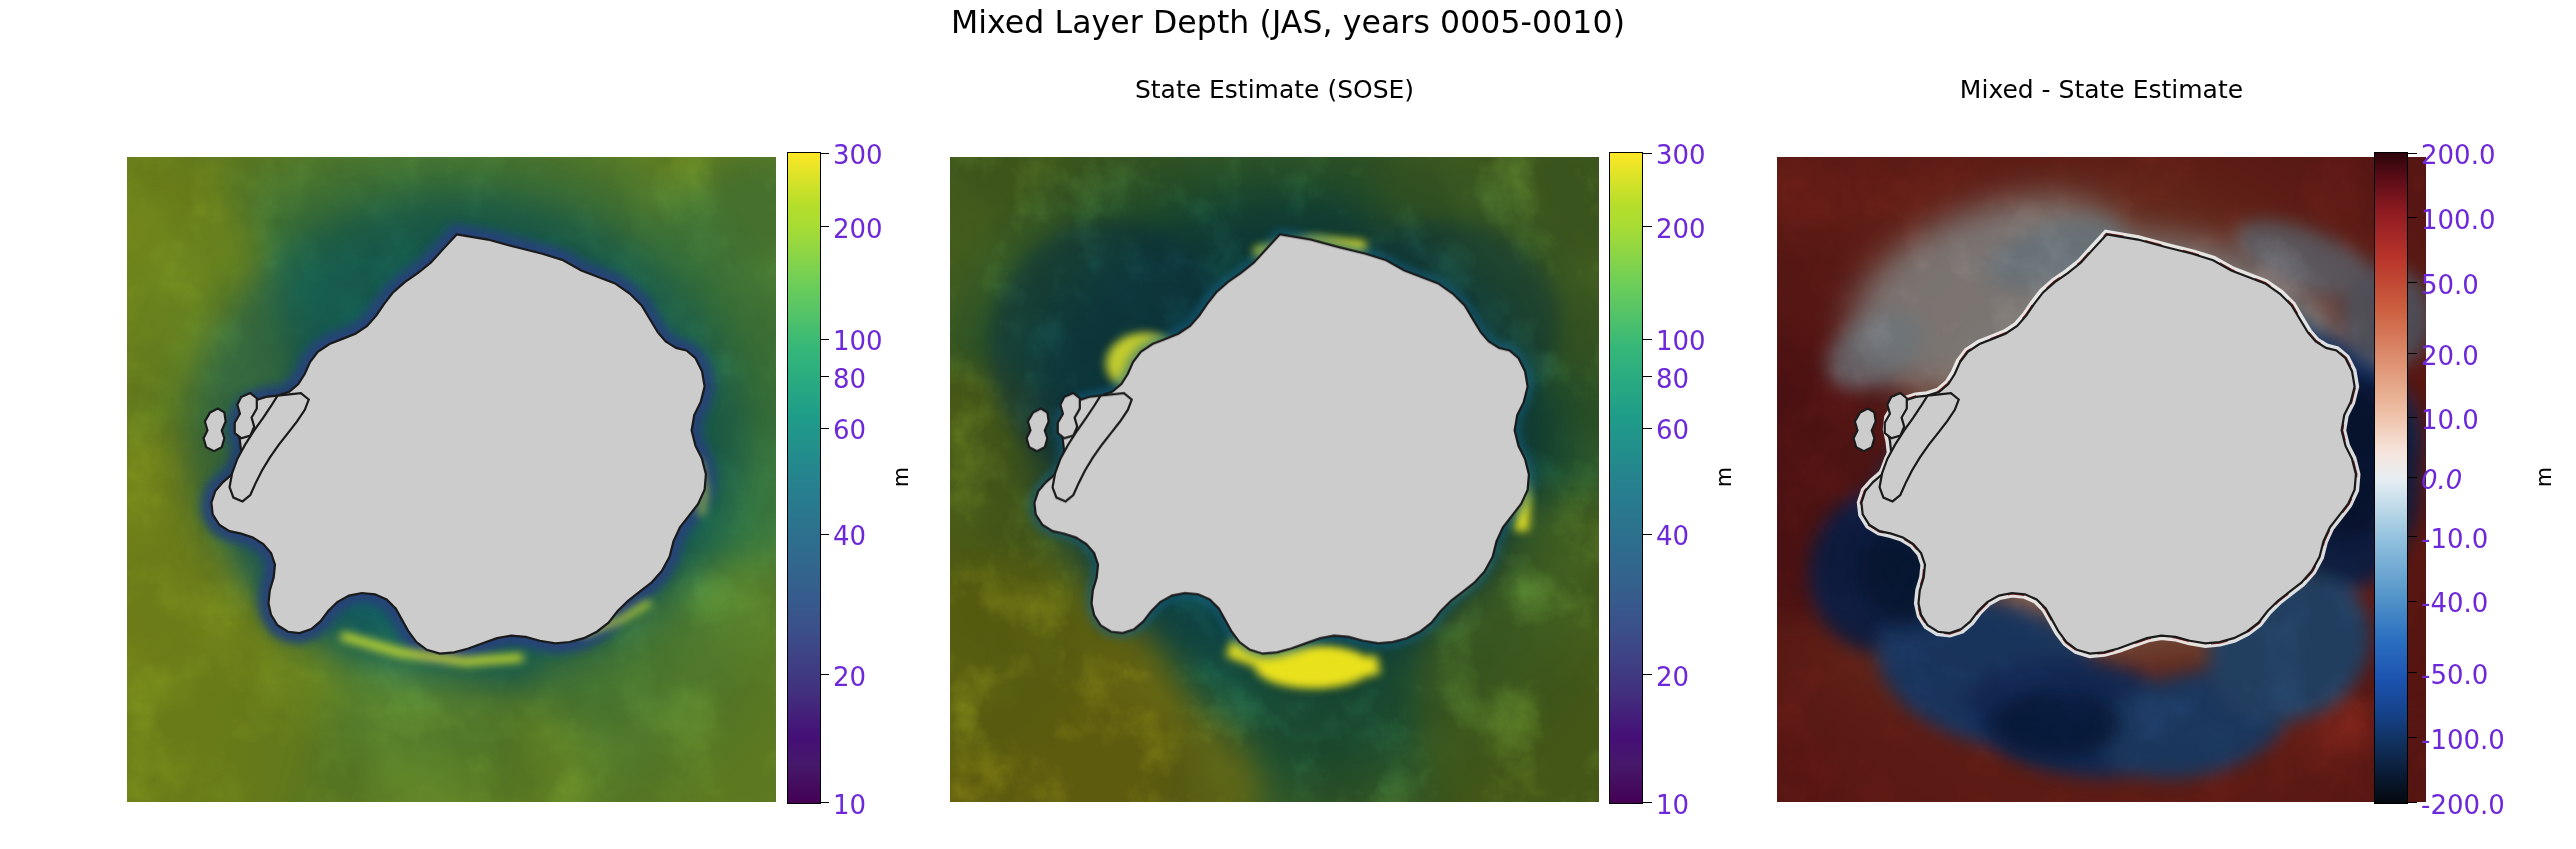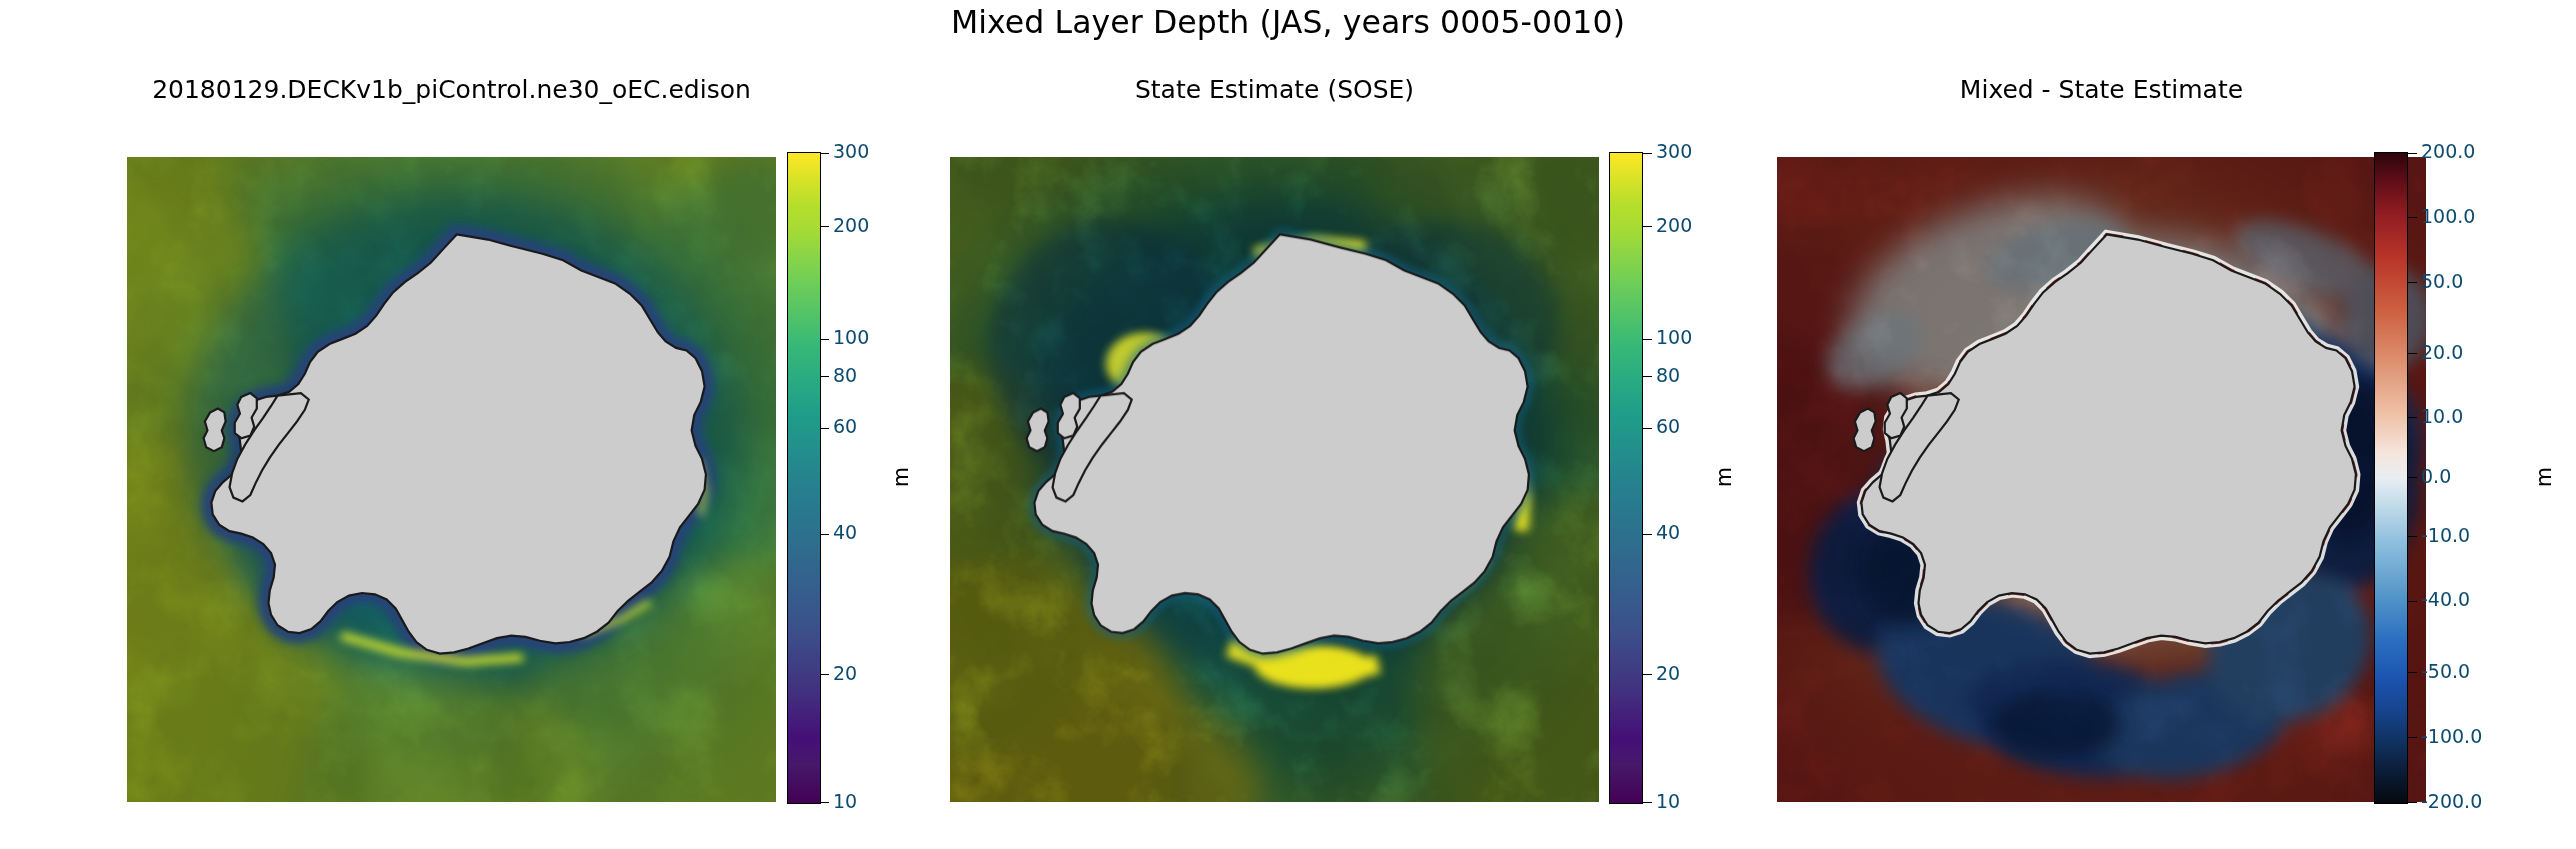--- a/index.html
+++ b/index.html
@@ -27,21 +27,21 @@
   }
   .cbar-rdbu{
     background:linear-gradient(to top,
       #05090f 0%, #0a1931 4%, #10305c 9%, #16438c 14%, #1c53b0 19%,
       #2a6fc0 25%, #5596c9 32%, #8dbedd 40%, #c3dcea 46%, #e8eef2 50%,
       #f6e4dc 54%, #eec0a6 60%, #dd9070 68%, #cc5f3f 76%, #b8342a 84%,
       #8e1b21 91%, #5c0d17 96%, #2d050b 100%);
   }
 
   .cb-tick{position:absolute;width:9px;height:1.4px;background:#000;}
-  .cb-label{position:absolute;font-size:19px;color:#0c4a6e;white-space:nowrap;line-height:1;}
+  .cb-label{position:absolute;font-size:26px;color:#6d28d9;white-space:nowrap;line-height:1;}
   .cb-unit{position:absolute;font-size:20.5px;color:#000;
            transform:rotate(-90deg);transform-origin:left top;white-space:nowrap;}
 </style>
 </head>
 <body>
 
 <div class="figure">
 
   <div class="suptitle">Mixed Layer Depth (JAS, years 0005-0010)</div>
 
@@ -100,21 +100,20 @@
         L 190 432 L 176 436 L 166 428 L 166 412 L 174 398 L 170 384 Z"></path>
       <path id="island3" d="M 96 476 L 110 470 L 120 478 L 120 494 L 112 506 L 98 510
         L 86 502 L 84 488 Z"></path>
 
       <clipPath id="oceanClip">
         <path d="M 0 0 H 1000 V 1000 H 0 Z"></path>
       </clipPath>
     </defs>
   </svg>
 
-  <div class="panel-title" style="left:127px;top:75px;width:649px;">20180129.DECKv1b_piControl.ne30_oEC.edison</div>
 
   <div class="axes" style="left:127px;top:157px;width:649px;height:645px;">
     <svg viewBox="0 0 1000 1000" width="649" height="645" preserveAspectRatio="none">
 
       <rect width="1000" height="1000" fill="#3fb877"></rect>
       <radialGradient id="g1core" cx="50%" cy="52%" r="62%">
         <stop offset="0%" stop-color="#2e9a84"></stop>
         <stop offset="38%" stop-color="#2f9e86"></stop>
         <stop offset="62%" stop-color="#39b077"></stop>
         <stop offset="82%" stop-color="#74c95b"></stop>
@@ -333,21 +332,21 @@
     <div class="cb-label" style="left:2421px;top:142px;">200.0</div>
     <div class="cb-tick" style="left:2408px;top:217px;"></div>
     <div class="cb-label" style="left:2421px;top:207px;">100.0</div>
     <div class="cb-tick" style="left:2408px;top:282px;"></div>
     <div class="cb-label" style="left:2421px;top:272px;">50.0</div>
     <div class="cb-tick" style="left:2408px;top:353px;"></div>
     <div class="cb-label" style="left:2421px;top:343px;">20.0</div>
     <div class="cb-tick" style="left:2408px;top:417px;"></div>
     <div class="cb-label" style="left:2421px;top:407px;">10.0</div>
     <div class="cb-tick" style="left:2408px;top:477px;"></div>
-    <div class="cb-label" style="left:2421px;top:467px;">0.0</div>
+    <div class="cb-label" style="left:2421px;top:467px;font-style:italic;">0.0</div>
     <div class="cb-tick" style="left:2408px;top:536px;"></div>
     <div class="cb-label" style="left:2421px;top:526px;">-10.0</div>
     <div class="cb-tick" style="left:2408px;top:601px;"></div>
     <div class="cb-label" style="left:2421px;top:590px;">-40.0</div>
     <div class="cb-tick" style="left:2408px;top:672px;"></div>
     <div class="cb-label" style="left:2421px;top:662px;">-50.0</div>
     <div class="cb-tick" style="left:2408px;top:737px;"></div>
     <div class="cb-label" style="left:2421px;top:727px;">-100.0</div>
     <div class="cb-tick" style="left:2408px;top:802px;"></div>
     <div class="cb-label" style="left:2421px;top:792px;text-align:right;">-200.0</div>

